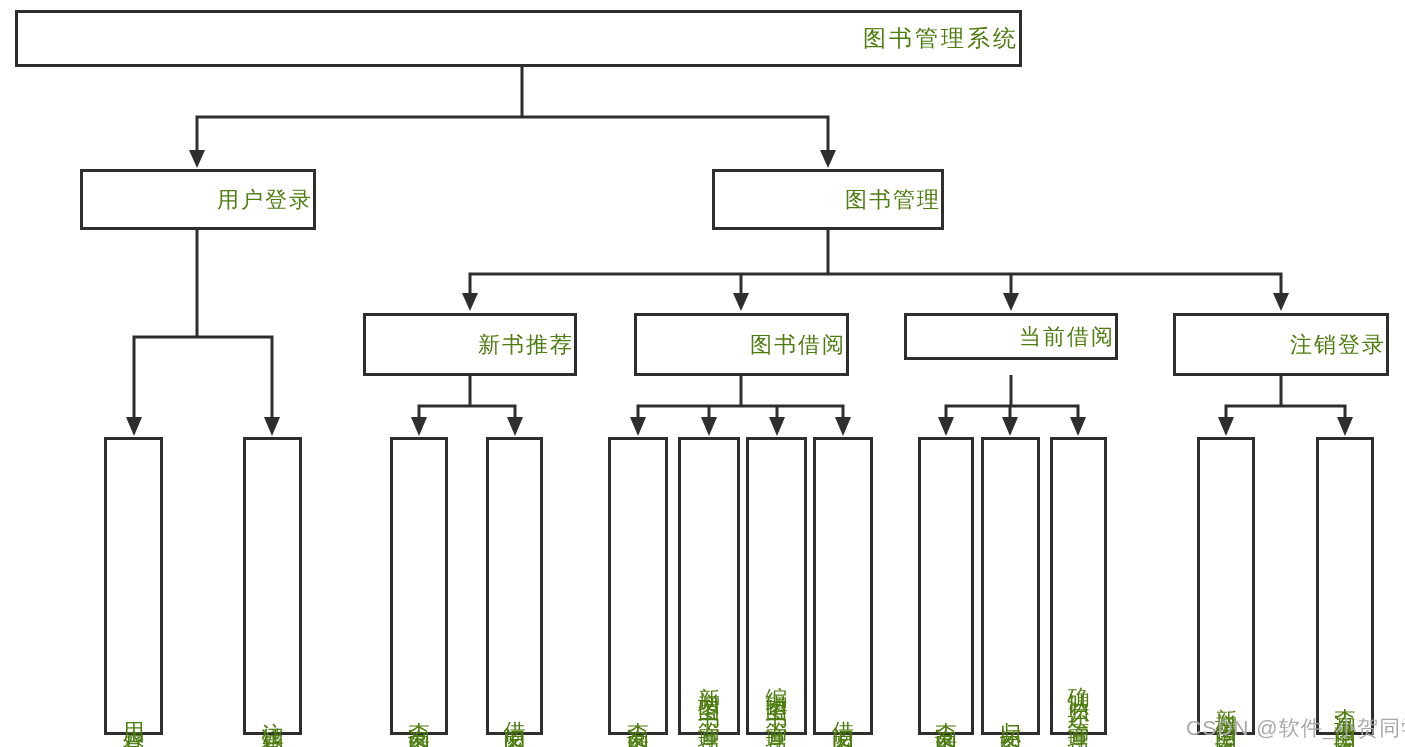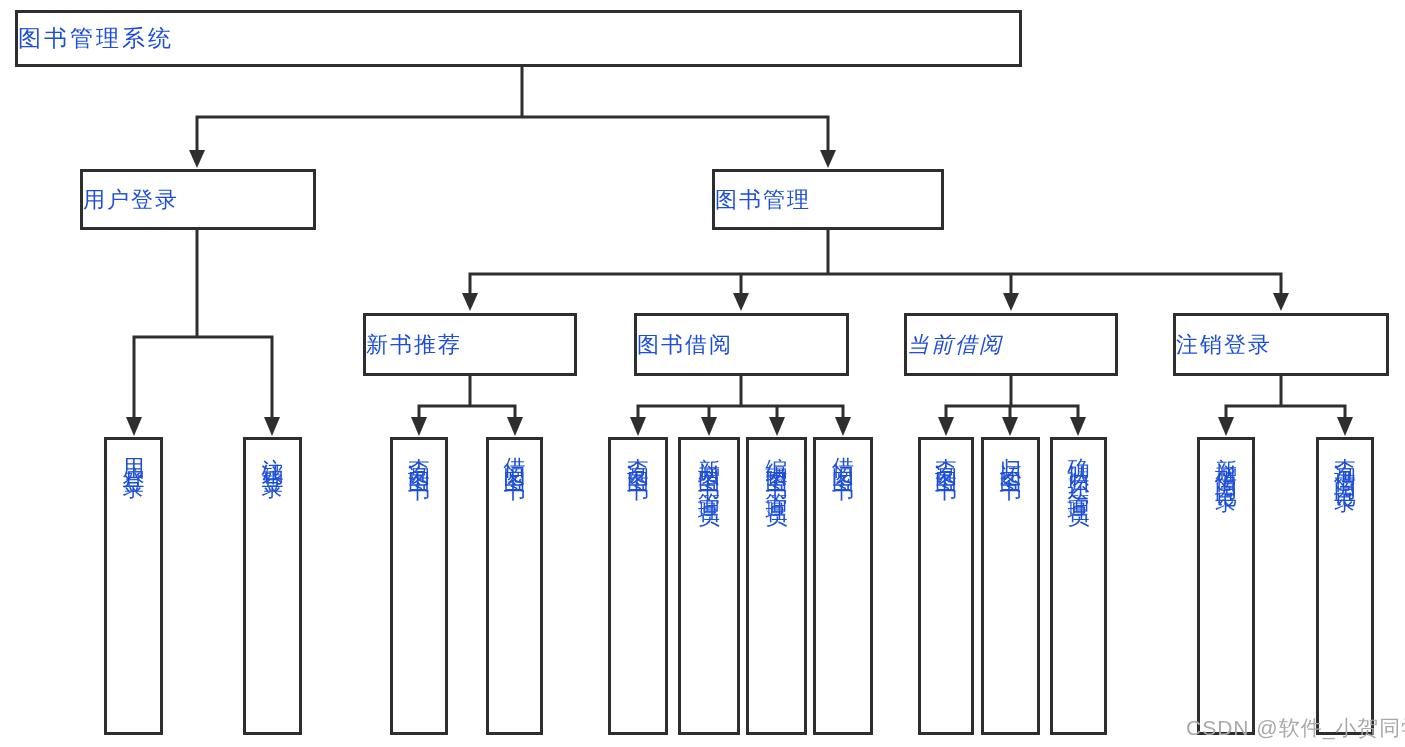--- a/index.html
+++ b/index.html
@@ -21,24 +21,24 @@
     top: 0;
     width: 1405px;
     height: 747px;
     pointer-events: none;
   }
   .box {
     position: absolute;
     box-sizing: border-box;
     background: #ffffff;
     border: 3px solid #2e2e2e;
-    color: #1d4ed8;
+    color: #4d7c0f;
     display: flex;
     align-items: center;
-    justify-content: flex-start;
+    justify-content: flex-end;
     z-index: 2;
   }
   .h-label {
     font-size: 22px;
     letter-spacing: 2px;
     white-space: nowrap;
   }
   .root-label {
     font-size: 23px;
     letter-spacing: 3px;
@@ -109,21 +109,21 @@
   <div class="box h-label" style="left:712px; top:169px; width:232px; height:61px;">
     <span>图书管理</span>
   </div>
 
   <div class="box h-label" style="left:363px; top:313px; width:214px; height:63px;">
     <span>新书推荐</span>
   </div>
   <div class="box h-label" style="left:634px; top:313px; width:215px; height:63px;">
     <span>图书借阅</span>
   </div>
-  <div class="box h-label" style="left:904px; top:313px; width:214px; height:63px;font-style:italic;">
+  <div class="box h-label" style="left:904px; top:313px; width:214px; height:47px;">
     <span>当前借阅</span>
   </div>
   <div class="box h-label" style="left:1173px; top:313px; width:216px; height:63px;">
     <span>注销登录</span>
   </div>
 
   <div class="box v-box" style="left:104px; top:437px; width:59px; height:298px;">
     <span>用户登录</span>
   </div>
   <div class="box v-box" style="left:243px; top:437px; width:59px; height:298px;">

